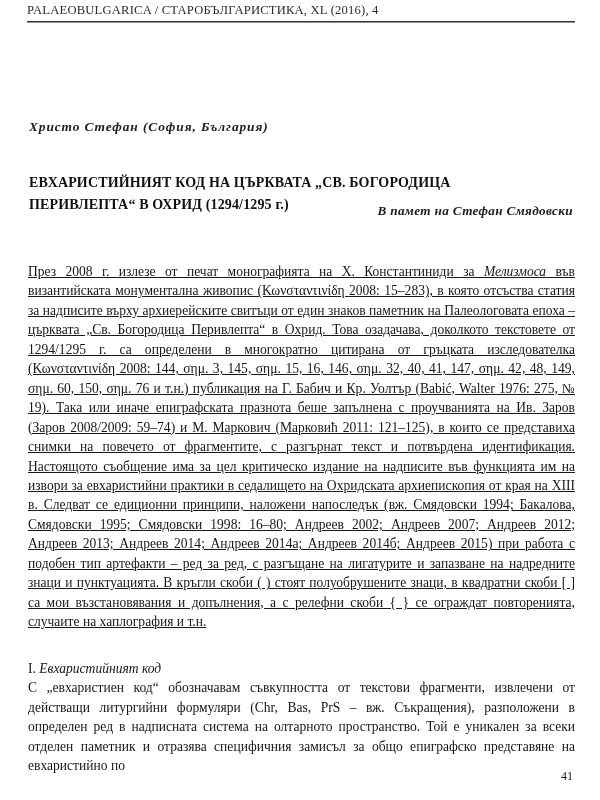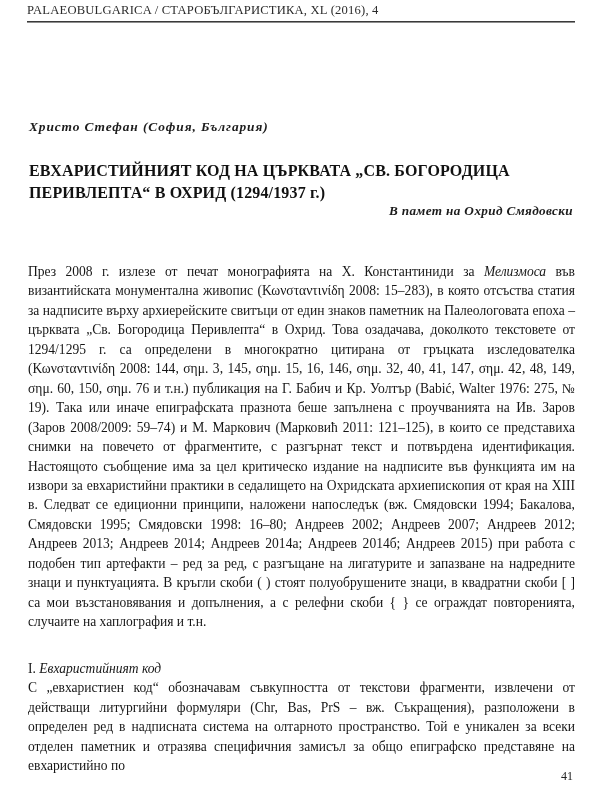--- a/index.html
+++ b/index.html
@@ -54,23 +54,23 @@
     font-weight: bold;
     font-size: 13.4px;
     letter-spacing: 0.9px;
     color: #1c1c1c;
   }
 
   
   .title {
     position: absolute;
     left: 29px;
-    top: 149px;
+    top: 163px;
     width: 540px;
-    font-size: 16px;
+    font-size: 14px;
     line-height: 22px;
     letter-spacing: 0.15px;
     color: #111111;
   }
 
   
   .dedication {
     position: absolute;
     right: 27px;
     top: 203px;
@@ -80,20 +80,21 @@
     letter-spacing: 0.35px;
     color: #1c1c1c;
   }
 
   
   .body-block {
     position: absolute;
     left: 28px;
     top: 262px;
     width: 547px;
+    text-decoration: underline;
   }
   .para {
     font-size: 13.55px;
     line-height: 19.45px;
     text-align: justify;
     text-justify: inter-word;
     margin: 0;
     color: #161616;
     hyphens: manual;
   }
@@ -132,24 +133,24 @@
 
   <div class="running-head-wrap">
     <div class="running-head">PALAEOBULGARICA / СТАРОБЪЛГАРИСТИКА, XL (2016), 4</div>
     <div class="head-rule"></div>
   </div>
 
   <div class="author">Христо Стефан (София, България)</div>
 
   <h1 class="title">
     <span>ЕВХАРИСТИЙНИЯТ КОД НА ЦЪРКВАТА „СВ. БОГОРОДИЦА</span><br>
-    <span>ПЕРИВЛЕПТА“ В ОХРИД (1294/1937 г.)</span>
+    <span>ПЕРИВЛЕПТА“ В ОХРИД (1294/1295 г.)</span>
   </h1>
 
-  <div class="dedication">В памет на Охрид Смядовски</div>
+  <div class="dedication">В памет на Стефан Смядовски</div>
 
   <div class="body-block">
     <p class="para"><span>През 2008 г. излезе от печат монографията на Х. Константиниди за </span><span class="it">Мелизмоса</span><span> във византийската монументална живопис (Κωνσταντινίδη 2008: 15–283), в която отсъства статия за надписите върху архиерейските свитъци от един знаков паметник на Палеологовата епоха – църквата „Св. Богородица Перивлепта“ в Охрид. Това озадачава, доколкото текстовете от 1294/1295 г. са определени в многократно цитирана от гръцката изследователка (Κωνσταντινίδη 2008: 144, σημ. 3, 145, σημ. 15, 16, 146, σημ. 32, 40, 41, 147, σημ. 42, 48, 149, σημ. 60, 150, σημ. 76 и т.н.) публикация на Г. Бабич и Кр. Уолтър (Babić, Walter 1976: 275, № 19). Така или иначе епиграфската празнота беше запълнена с проучванията на Ив. Заров (Заров 2008/2009: 59–74) и М. Маркович (Марковиħ 2011: 121–125), в които се представиха снимки на повечето от фрагментите, с разгърнат текст и потвърдена идентификация. Настоящото съобщение има за цел критическо издание на надписите във функцията им на извори за евхаристийни практики в седалището на Охридската архиепископия от края на XIII в. Следват се едиционни принципи, наложени напоследък (вж. Смядовски 1994; Бакалова, Смядовски 1995; Смядовски 1998: 16–80; Андреев 2002; Андреев 2007; Андреев 2012; Андреев 2013; Андреев 2014; Андреев 2014а; Андреев 2014б; Андреев 2015) при работа с подобен тип артефакти – ред за ред, с разгъщане на лигатурите и запазване на надредните знаци и пунктуацията. В кръгли скоби ( ) стоят полуобрушените знаци, в квадратни скоби [ ] са мои възстановявания и допълнения, а с релефни скоби { } се ограждат повторенията, случаите на хаплография и т.н.</span></p>
   </div>
 
   <div class="section-block">
     <p class="section-head"><span>I. </span><span class="sec-title">Евхаристийният код</span></p>
     <p class="para">С „евхаристиен код“ обозначавам съвкупността от текстови фрагменти, извлечени от действащи литургийни формуляри (Chr, Bas, PrS – вж. Съкращения), разположени в определен ред в надписната система на олтарното пространство. Той е уникален за всеки отделен паметник и отразява специфичния замисъл за общо епиграфско представяне на евхаристийно по</p>
   </div>
 

